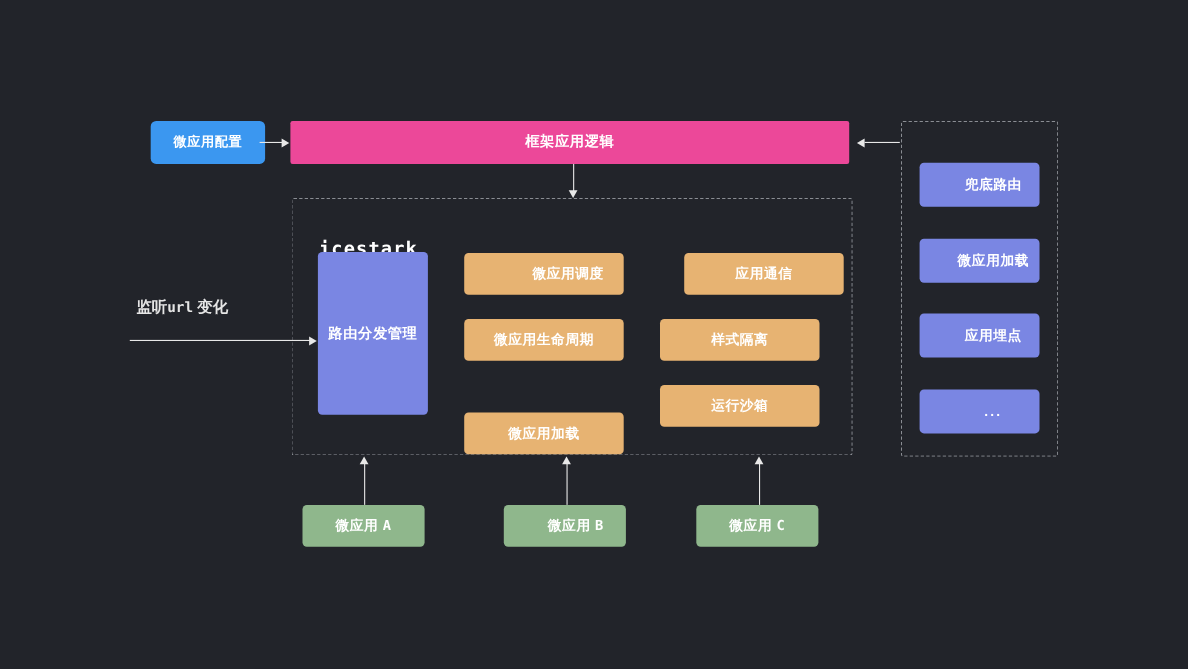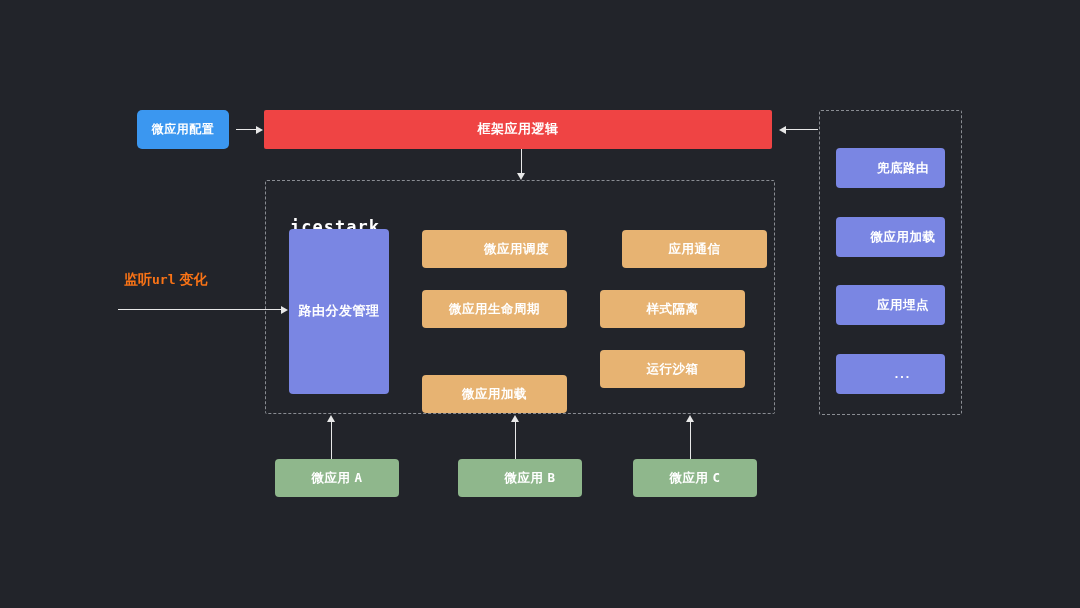--- a/index.html
+++ b/index.html
@@ -27,31 +27,31 @@
     font-size: 13px;
     font-weight: 700;
     letter-spacing: 0.5px;
     border-radius: 4px;
     line-height: 1.3;
   }
 
   
   #micro-app-config {
     left: 137px; top: 110px;
-    width: 92px; height: 39px;
+    width: 104px; height: 39px;
     background: #3b97f0;
     font-size: 12px;
     border-radius: 5px;
   }
 
   
   #framework-bar {
     left: 264px; top: 110px;
     width: 508px; height: 39px;
-    background: #ef4444;
+    background: #ec4899;
     font-size: 13px;
     border-radius: 2px;
   }
 
   
   #icestark-container {
     position: absolute;
     left: 265px; top: 180px;
     width: 510px; height: 234px;
     border: 1px dashed #8a8d93;
@@ -65,21 +65,21 @@
     font-family: "DejaVu Sans Mono", "Liberation Mono", monospace;
     font-size: 17px;
     font-weight: 700;
     letter-spacing: 1px;
     margin-top: 22px;
   }
 
   
   #routing-box {
     left: 289px; top: 229px;
-    width: 100px; height: 165px;
+    width: 100px; height: 148px;
     background: #7a86e3;
     font-size: 13px;
     border-radius: 4px;
   }
 
   
   .capability {
     background: #e7b372;
     width: 145px; height: 38px;
     font-size: 12.5px;
@@ -110,33 +110,33 @@
     padding-left: 25px;
   }
   #addon-fallback { top: 148px; }
   #addon-auth     { top: 217px; }
   #addon-track    { top: 285px; }
   #addon-more     { top: 354px; letter-spacing: 2px; }
 
   
   .micro-app {
     background: #8fb78c;
-    width: 124px; height: 38px;
+    width: 111px; height: 38px;
     font-size: 12.5px;
     border-radius: 4px;
   }
   #micro-app-a { left: 275px; top: 459px; }
   #micro-app-b { left: 458px; top: 459px; padding-left: 20px; }
   #micro-app-c { left: 633px; top: 459px; }
 
   
   #url-listen-label {
     position: absolute;
     left: 124px; top: 271px;
-    color: #f97316;
+    color: #e5e5e5;
     font-size: 14px;
     font-weight: 700;
     white-space: nowrap;
   }
   #url-listen-label .mono {
     font-family: "DejaVu Sans Mono", "Liberation Mono", monospace;
     font-size: 13px;
   }
 
   

